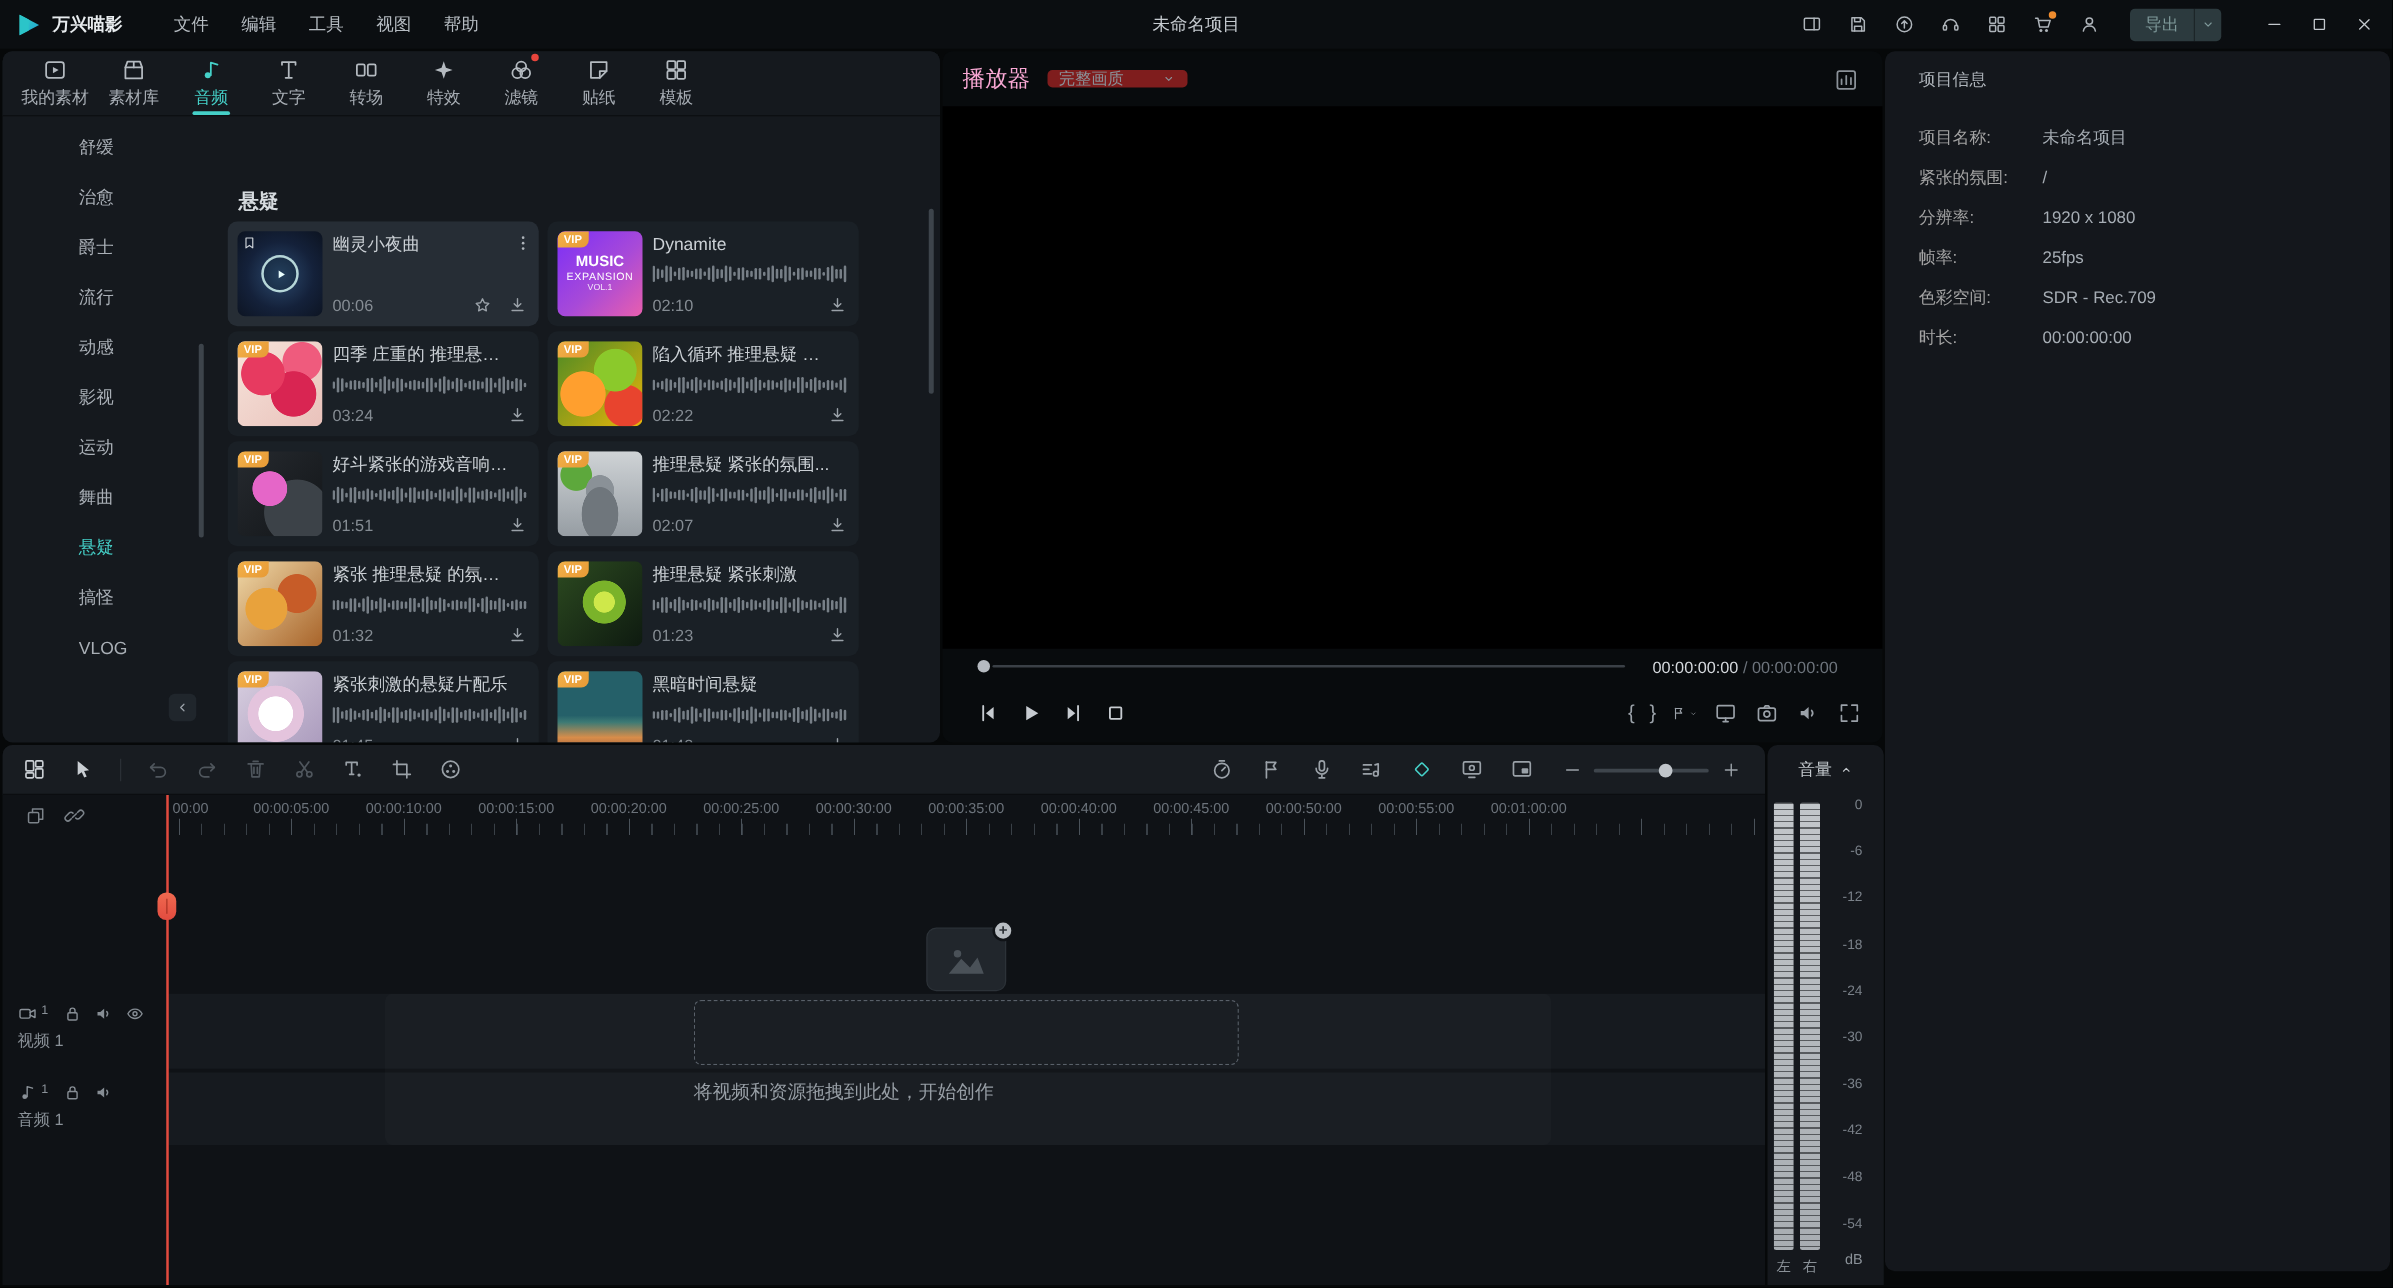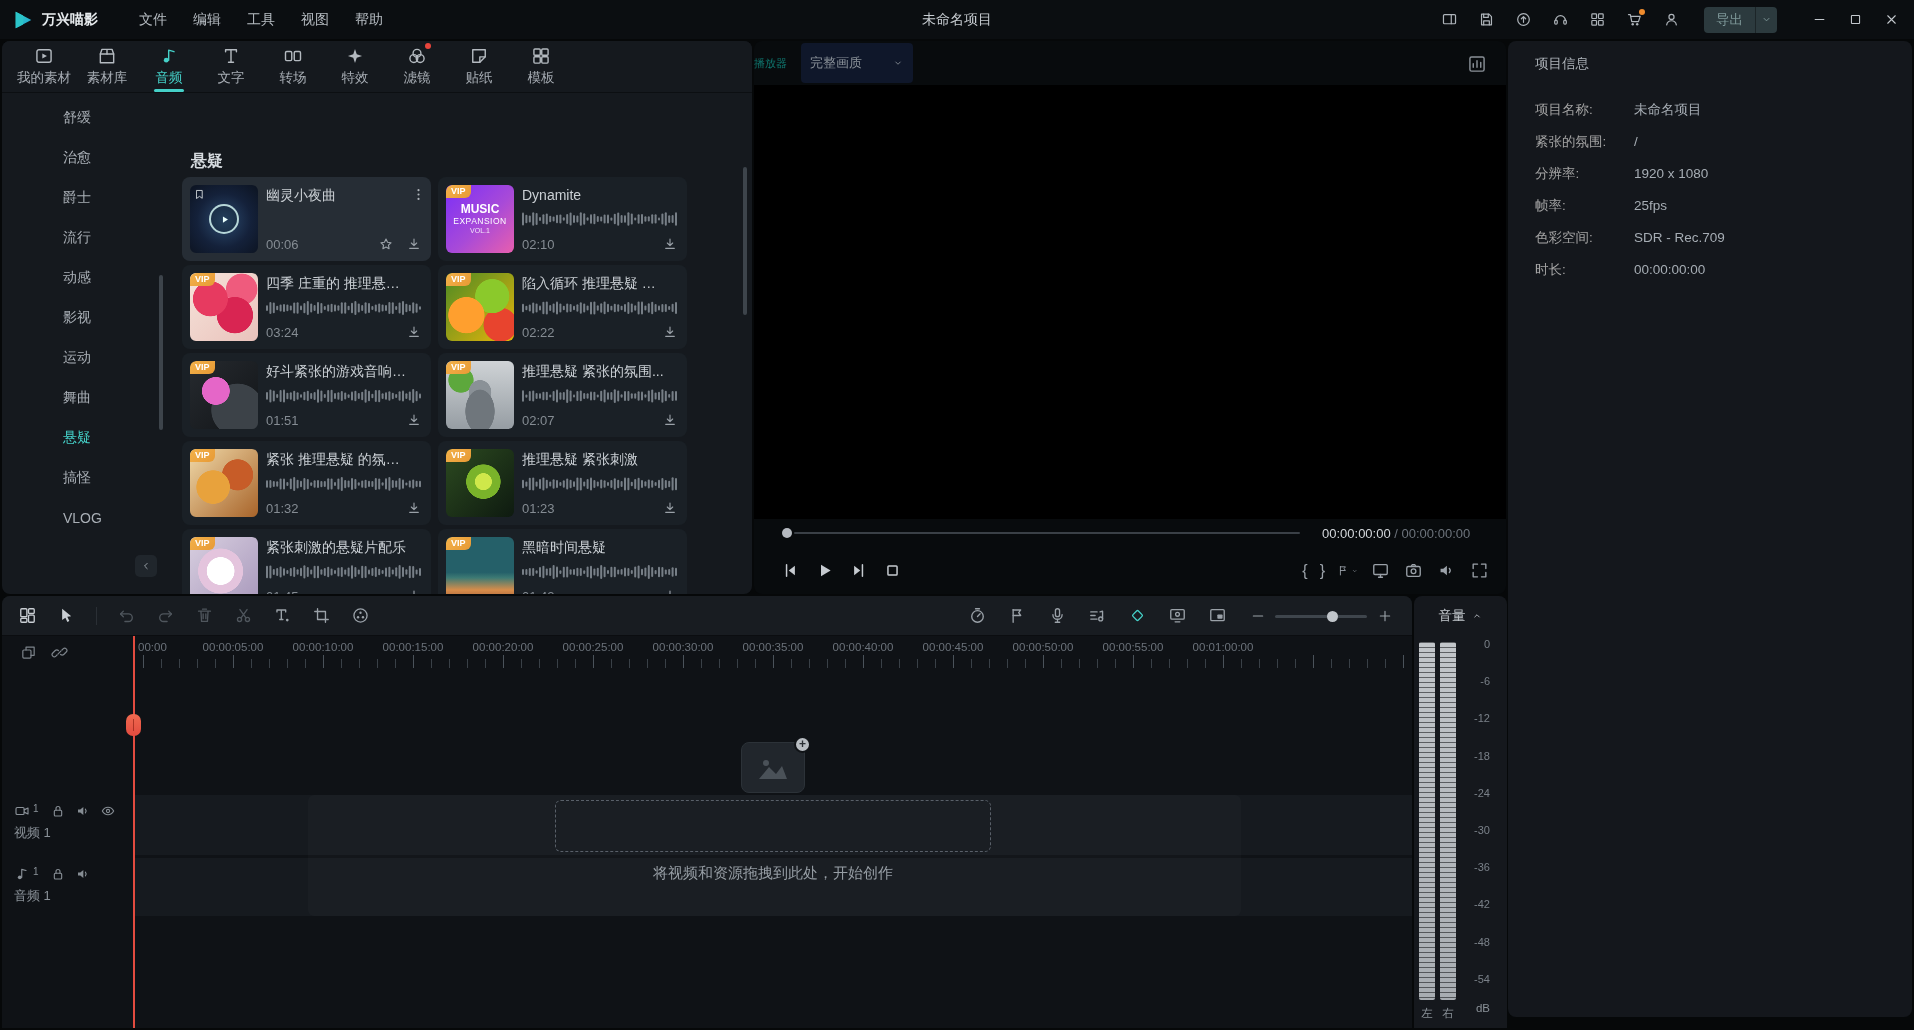--- a/index.html
+++ b/index.html
@@ -80,22 +80,22 @@
   .thumb-fruit{background:radial-gradient(circle at 30% 62%,#ff9f2e 0 28%,transparent 29%),radial-gradient(circle at 68% 34%,#8bc92b 0 26%,transparent 27%),radial-gradient(circle at 80% 76%,#e8442e 0 22%,transparent 23%),linear-gradient(135deg,#4c8a24,#e8b50a);}
   .thumb-orchid{background:radial-gradient(circle at 38% 44%,#e566c8 0 24%,transparent 25%),radial-gradient(circle at 70% 72%,#3c4248 0 38%,transparent 39%),linear-gradient(135deg,#262a2f,#121518);}
   .thumb-stones{background:radial-gradient(ellipse at 50% 74%,#6f767c 0 30%,transparent 31%),radial-gradient(ellipse at 50% 46%,#8a9197 0 23%,transparent 24%),radial-gradient(circle at 22% 28%,#5da83c 0 17%,transparent 18%),linear-gradient(180deg,#cfd3d6,#969da3);}
   .thumb-snack{background:radial-gradient(circle at 34% 56%,#e8a23c 0 28%,transparent 29%),radial-gradient(circle at 70% 38%,#c75c28 0 24%,transparent 25%),linear-gradient(135deg,#f0d9a8,#a8642a);}
   .thumb-kiwi{background:radial-gradient(circle at 55% 48%,#cfe84a 0 16%,#7ab32a 17% 33%,transparent 34%),linear-gradient(135deg,#2c4a20,#0e1a10);}
   .thumb-flower{background:radial-gradient(circle at 45% 50%,#ffffff 0 27%,transparent 28%),radial-gradient(circle at 45% 50%,#e4c4dd 28% 44%,transparent 45%),linear-gradient(135deg,#d8cfe0,#a898bb);}
   .thumb-palm{background:linear-gradient(180deg,#256069 0 52%,#3d7a74 60%,#d88d4a 78%,#8a4a33 100%);}
 
   
   .pheader{position:absolute;left:0;top:0;right:0;height:44px;display:flex;align-items:center;}
-  .plabel{font-size:11px;color:#0f766e;}
-  .quality{margin-left:14px;width:112px;height:40px;background:#0f172a;border-radius:4px;display:flex;align-items:center;justify-content:space-between;padding:0 9px;color:#8a9198;font-size:13px;cursor:pointer;}
+  .plabel{margin-left:16px;font-size:18px;color:#f9a8d4;}
+  .quality{margin-left:14px;width:112px;height:14px;background:#7f1d1d;border-radius:4px;display:flex;align-items:center;justify-content:space-between;padding:0 9px;color:#8a9198;font-size:13px;cursor:pointer;}
   .chartbtn{position:absolute;right:18px;top:12px;width:22px;height:22px;color:#8a9198;}
   .screen{position:absolute;left:0;top:44px;right:0;height:434px;background:#000;}
   .scrubrow{position:absolute;left:0;right:0;top:478px;height:28px;display:flex;align-items:center;}
   .scrub-dot{width:10px;height:10px;border-radius:50%;background:#b5bac0;margin-left:28px;flex:none;}
   .scrub-line{height:2px;background:#3a4046;width:506px;margin-left:2px;border-radius:1px;}
   .ptimes{margin-left:22px;font-size:13px;white-space:nowrap;}
   .t-cur{color:#d4d8dc;}
   .t-sep,.t-tot{color:#6d747c;}
   .transport{position:absolute;left:0;right:0;top:506px;height:47px;display:flex;align-items:center;}
   .tr-left{display:flex;gap:13px;margin-left:26px;}
@@ -136,21 +136,21 @@
   .ruler{position:absolute;left:0;right:0;top:0;height:34px;cursor:pointer;}
   .rlabel{position:absolute;top:5px;font-size:11.5px;color:#6b727a;white-space:nowrap;transform:translateX(-50%);}
   .rlabel.first{transform:none;}
   .ticks{position:absolute;left:9px;right:2px;bottom:2px;height:9px;background:repeating-linear-gradient(90deg,#394047 0 1px,transparent 1px 18px);}
   .ticks-major{position:absolute;left:9px;right:2px;bottom:2px;height:13px;background:repeating-linear-gradient(90deg,#4a525a 0 1px,transparent 1px 90px);}
   .trow{position:absolute;left:0;right:0;background:#161a1f;}
   .row-hl{position:absolute;left:174px;width:933px;top:199px;height:121px;background:rgba(255,255,255,.02);border-radius:6px;}
   .dz-box{position:absolute;left:421px;width:436px;top:204px;height:52px;border:1.5px dashed #596069;border-radius:6px;}
   .dz-icon{position:absolute;left:607px;top:146px;width:64px;height:51px;background:#21262c;border:1px solid #2c3238;border-radius:8px;display:flex;align-items:center;justify-content:center;}
   .dz-plus{position:absolute;right:-7px;top:-7px;width:17px;height:17px;border-radius:50%;background:#b9bec3;border:2px solid #101317;color:#2a2f34;font-size:12px;font-weight:bold;line-height:13px;text-align:center;}
-  .dz-text{position:absolute;left:421px;width:436px;top:268px;text-align:center;font-size:15px;color:#979ea5;}
+  .dz-text{position:absolute;left:421px;width:436px;top:268px;font-size:15px;color:#979ea5;}
   .playhead{position:absolute;left:131px;top:40px;bottom:0;width:2px;background:var(--playhead);cursor:ew-resize;}
   .ph-handle{position:absolute;left:124px;top:118px;width:15px;height:22px;border-radius:7px;background:linear-gradient(180deg,#f06a50,#e24b3f);cursor:ew-resize;}
   .ph-handle::after{content:"";position:absolute;left:6.5px;top:5px;bottom:5px;width:1.5px;background:rgba(120,20,10,.55);}
 
   
   .mix-head{height:40px;display:flex;align-items:center;justify-content:center;gap:5px;color:#c3c8cd;font-size:13.5px;cursor:pointer;}
   .mbar{position:absolute;top:46px;height:358px;width:16px;border-radius:2px;background:linear-gradient(180deg,#c2c6ca,#aeb3b8);background-image:repeating-linear-gradient(180deg,rgba(12,14,17,.55) 0 1px,transparent 1px 5px),linear-gradient(180deg,#c2c6ca,#a8adb2);}
   .mbar.l{left:5px;}
   .mbar.r{left:26px;}
   .mnum{position:absolute;left:48px;width:28px;text-align:right;font-size:11px;color:#7a8189;}

